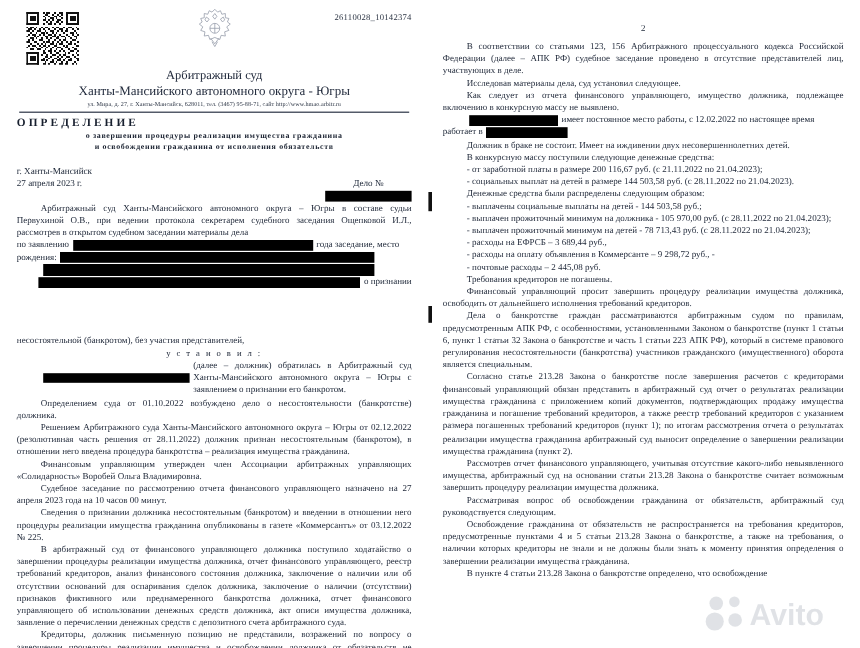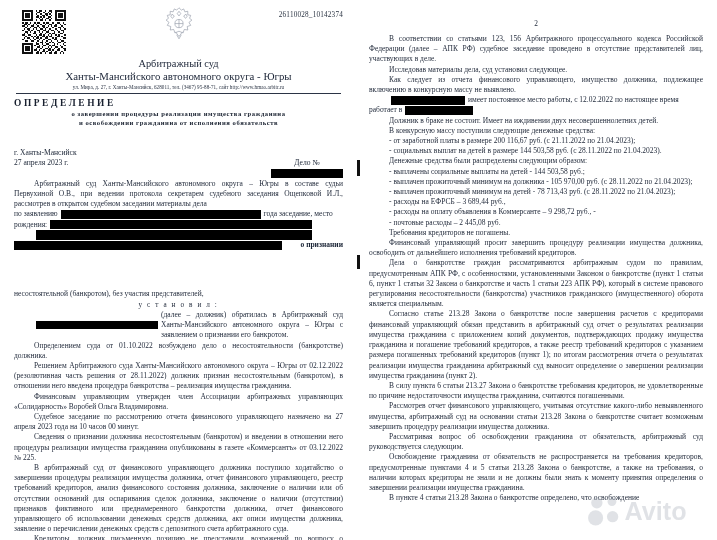--- a/index.html
+++ b/index.html
@@ -97,21 +97,21 @@
     text-align: center;
     font-weight: bold;
     font-size: 6.6px;
     letter-spacing: .55px;
     line-height: 9px;
     color: #18202f;
     margin-top: 1px;
   }
   .city {
     font-size: 7.6px;
-    margin-top: 21px;
+    margin-top: 11px;
   }
   .dateline {
     display: flex;
     justify-content: space-between;
     align-items: flex-start;
     font-size: 7.6px;
     margin-top: 1px;
   }
   .caseno {
     display: flex;
@@ -457,21 +457,21 @@
     <div class="flowline">
       <span>по заявлению</span>
       <span class="redact" style="width:200px;margin:0 3px;"></span>
       <span>года заседание, место</span>
     </div>
     <div class="flowline">
       <span>рождения:</span>
       <span class="redact" style="width:262px;margin-left:3px;"></span>
     </div>
     <div class="redact-block" style="width:276px;margin-left:22px;"></div>
-    <div class="flowline" style="justify-content:space-between;font-weight:bold;">
+    <div class="flowline" style="justify-content:flex-end;">
       <span class="redact" style="width:268px;margin-right:3px;"></span>
       <span>о признании</span>
     </div>
     <p class="t noind">несостоятельной (банкротом), без участия представителей,</p>
 
     <p class="t center">у с т а н о в и л :</p>
 
     <div class="flowline">
       <span class="redact" style="width:122px;margin-left:22px;margin-right:3px;"></span>
       <span style="flex:1;text-align:justify;">(далее – должник) обратилась в Арбитражный суд Ханты-Мансийского автономного округа – Югры с заявлением о признании его банкротом.</span>
@@ -512,21 +512,20 @@
     <p class="t">- выплачены социальные выплаты на детей - 144 503,58 руб.;</p>
     <p class="t">- выплачен прожиточный минимум на должника - 105 970,00 руб. (с 28.11.2022 по 21.04.2023);</p>
     <p class="t">- выплачен прожиточный минимум на детей - 78 713,43 руб. (с 28.11.2022 по 21.04.2023);</p>
     <p class="t">- расходы на ЕФРСБ – 3 689,44 руб.,</p>
     <p class="t">- расходы на оплату объявления в Коммерсанте – 9 298,72 руб., -</p>
     <p class="t">- почтовые расходы – 2 445,08 руб.</p>
     <p class="t">Требования кредиторов не погашены.</p>
     <p class="t">Финансовый управляющий просит завершить процедуру реализации имущества должника, освободить от дальнейшего исполнения требований кредиторов.</p>
     <p class="t">Дела о банкротстве граждан рассматриваются арбитражным судом по правилам, предусмотренным АПК РФ, с особенностями, установленными Законом о банкротстве (пункт 1 статьи 6, пункт 1 статьи 32 Закона о банкротстве и часть 1 статьи 223 АПК РФ), который в системе правового регулирования несостоятельности (банкротства) участников гражданского (имущественного) оборота является специальным.</p>
     <p class="t">Согласно статье 213.28 Закона о банкротстве после завершения расчетов с кредиторами финансовый управляющий обязан представить в арбитражный суд отчет о результатах реализации имущества гражданина с приложением копий документов, подтверждающих продажу имущества гражданина и погашение требований кредиторов, а также реестр требований кредиторов с указанием размера погашенных требований кредиторов (пункт 1); по итогам рассмотрения отчета о результатах реализации имущества гражданина арбитражный суд выносит определение о завершении реализации имущества гражданина (пункт 2).</p>
-    <p class="t">В силу пункта 6 статьи 213.27 Закона о банкротстве требования кредиторов, не удовлетворенные по причине недостаточности имущества гражданина, считаются погашенными.</p>
     <p class="t">Рассмотрев отчет финансового управляющего, учитывая отсутствие какого-либо невыявленного имущества, арбитражный суд на основании статьи 213.28 Закона о банкротстве считает возможным завершить процедуру реализации имущества должника.</p>
     <p class="t">Рассматривая вопрос об освобождении гражданина от обязательств, арбитражный суд руководствуется следующим.</p>
     <p class="t">Освобождение гражданина от обязательств не распространяется на требования кредиторов, предусмотренные пунктами 4 и 5 статьи 213.28 Закона о банкротстве, а также на требования, о наличии которых кредиторы не знали и не должны были знать к моменту принятия определения о завершении реализации имущества гражданина.</p>
     <p class="t">В пункте 4 статьи 213.28 Закона о банкротстве определено, что освобождение</p>
   </div>
 
   <svg class="watermark" viewBox="0 0 200 62">
     <g fill="#9aa3ae">
       <circle cx="22" cy="18" r="9"></circle>
       <circle cx="46" cy="16" r="7"></circle>

